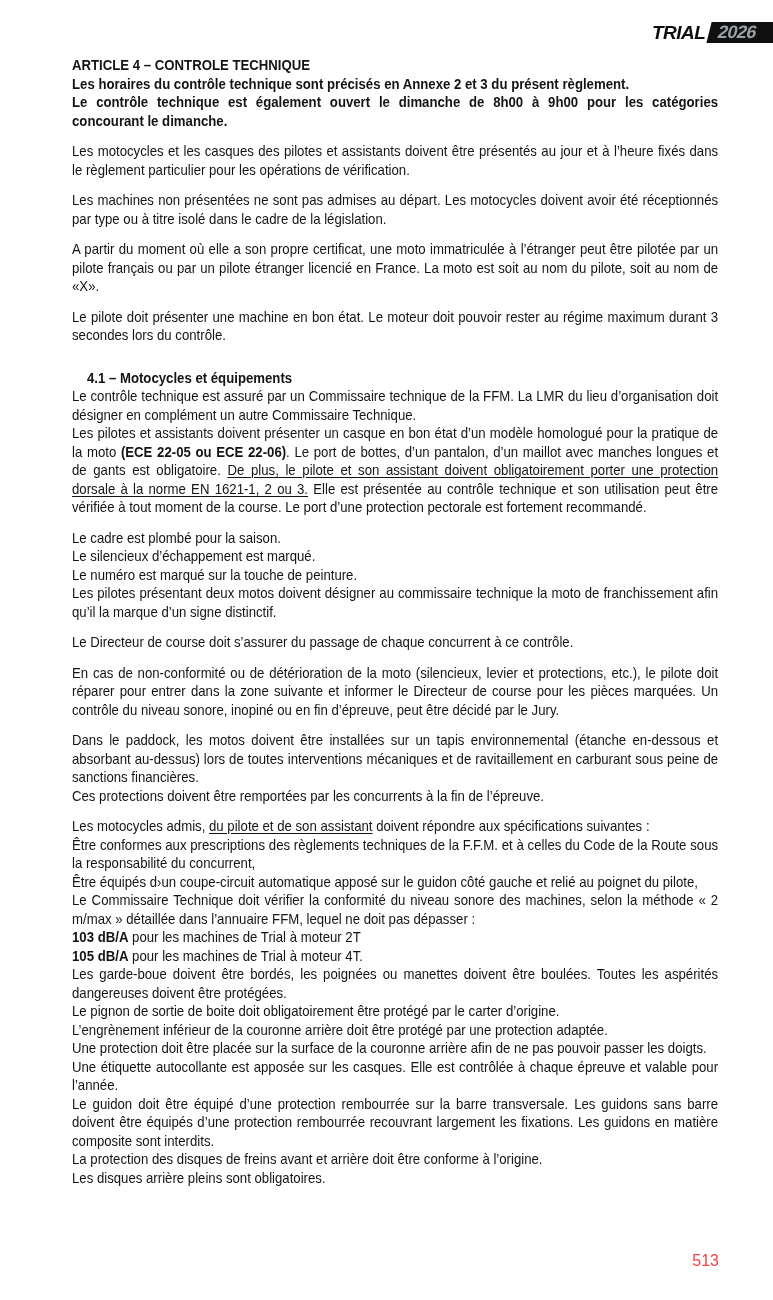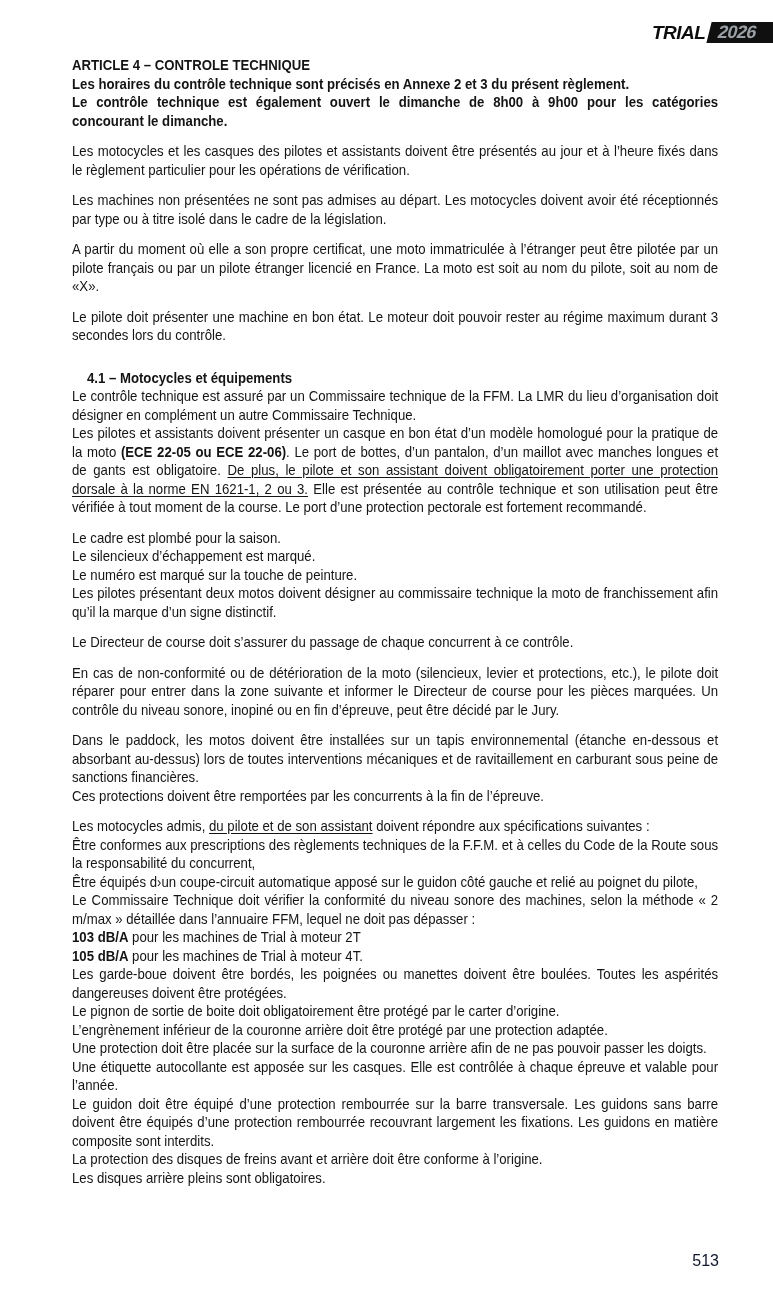--- a/index.html
+++ b/index.html
@@ -29,21 +29,21 @@
     position:absolute; left:72px; top:56px; width:735px;
     transform:scaleX(0.879); transform-origin:0 0;
     font-size:15px; line-height:18.5px; text-align:justify;
   }
   .block + .block { margin-top:12px; }
   .block.sec { margin-top:24px; }
   .para { margin:0; }
   .para.indent { text-indent:17px; }
   .b { font-weight:bold; }
   .u { text-decoration:underline; text-underline-offset:2px; }
-  .page-number { position:absolute; top:1252px; right:54px; font-size:16px; color:#0f172a; }
+  .page-number { position:absolute; top:1252px; right:54px; font-size:16px; color:#ef4444; }
 </style>
 </head>
 <body>
 
 <div class="page">
 
   <div class="logo">
     <span class="logo-trial">TRIAL</span>
     <div class="logo-badge" style="background: rgb(16, 16, 16);">
       <span class="logo-year" style="color: rgb(154, 160, 165);">2026</span>

